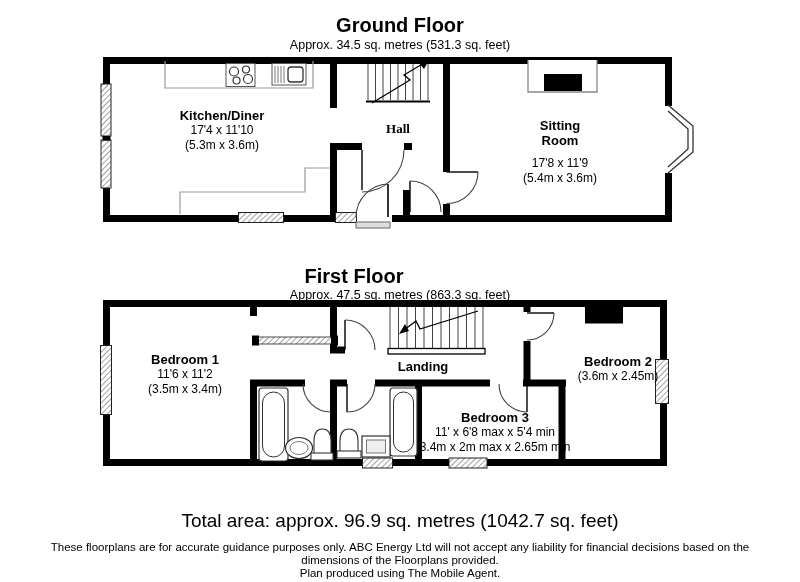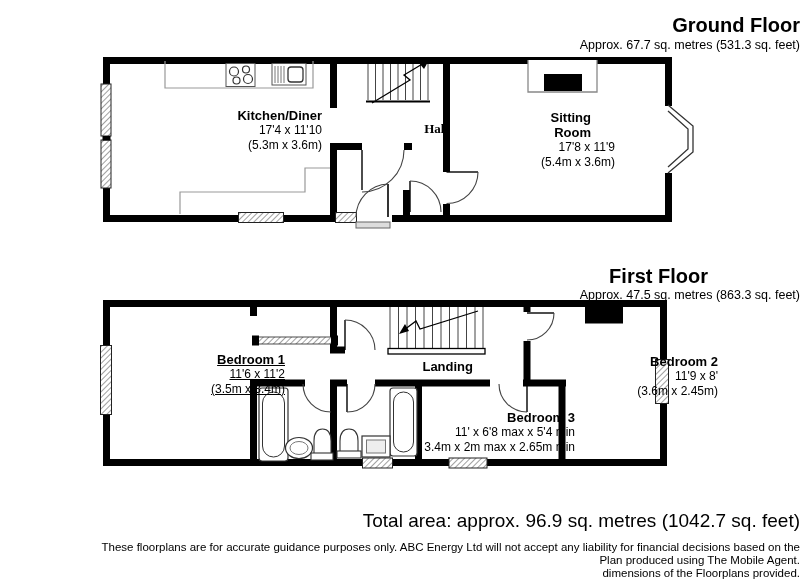--- a/index.html
+++ b/index.html
@@ -1,28 +1,28 @@
 <!DOCTYPE html>
 <html><head>
 <meta charset="utf-8">
 <style>
   html,body{margin:0;padding:0;}
   body{
     width:800px;height:582px;position:relative;background:#fff;
     font-family:"Liberation Sans",sans-serif;color:#000;overflow:hidden;
   }
   svg{position:absolute;left:0;top:0;}
-  .lbl{position:absolute;text-align:right;}
+  .lbl{position:absolute;text-align:center;}
   .floor-title{font-weight:bold;font-size:20px;line-height:22px;}
   .floor-area{font-size:12.5px;line-height:14px;}
   .room-name{font-weight:bold;font-size:13px;line-height:15px;}
   .room-dims{font-size:12px;line-height:14.5px;}
   .total-area{font-size:19px;line-height:18px;}
   .footer-line{font-size:11.5px;line-height:13px;}
-  .wrap-narrow{width:62px;margin:0 auto;}
+  .wrap-narrow{width:62px;margin:8px auto;}
 </style>
 </head>
 <body>
 
 <svg width="800" height="582" viewBox="0 0 800 582">
   <defs>
     <pattern id="hatch" width="4" height="4" patternUnits="userSpaceOnUse" patternTransform="rotate(45)">
       <rect width="4" height="4" fill="#ffffff"></rect>
       <line x1="0" y1="0" x2="0" y2="4" stroke="#888" stroke-width="1.6"></line>
     </pattern>
@@ -231,58 +231,57 @@
         <rect x="362" y="436" width="28" height="21" fill="#fff" stroke="#333" stroke-width="1.2"></rect>
         <rect x="366.5" y="440" width="19" height="13" fill="#eee" stroke="#777" stroke-width="1"></rect>
       </g>
     </g>
 
     <rect x="585" y="306.5" width="38" height="17" fill="#000"></rect>
   </g>
 </svg>
 
 <div class="lbl floor-title" style="left:0;top:14px;width:800px;">Ground Floor</div>
-<div class="lbl floor-area" style="left:0;top:38px;width:800px;">Approx. 67.7 sq. metres (531.3 sq. feet)</div>
+<div class="lbl floor-area" style="left:0;top:38px;width:800px;">Approx. 34.5 sq. metres (531.3 sq. feet)</div>
 
 <div class="lbl" style="left:122px;top:108px;width:200px;">
   <div class="room-name">Kitchen/Diner</div>
   <div class="room-dims">17'4 x 11'10</div>
   <div class="room-dims">(5.3m x 3.6m)</div>
 </div>
 
 <div class="lbl room-name" style="left:348px;top:121px;width:100px;font-family:Liberation Serif, serif;">Hall</div>
 
 <div class="lbl" style="left:505px;top:110px;width:110px;">
   <div class="room-name wrap-narrow">Sitting Room</div>
   <div class="room-dims">17'8 x 11'9</div>
   <div class="room-dims">(5.4m x 3.6m)</div>
 </div>
 
 <div class="lbl floor-title" style="left:0;top:265px;width:708px;">First Floor</div>
 <div class="lbl floor-area" style="left:0;top:288px;width:800px;">Approx. 47.5 sq. metres (863.3 sq. feet)</div>
 
-<div class="lbl" style="left:85px;top:352px;width:200px;text-decoration:underline;">
+<div class="lbl" style="left:85px;top:352px;width:200px;">
   <div class="room-name">Bedroom 1</div>
   <div class="room-dims">11'6 x 11'2</div>
   <div class="room-dims">(3.5m x 3.4m)</div>
 </div>
 
 <div class="lbl room-name" style="left:373px;top:359px;width:100px;">Landing</div>
 
 <div class="lbl" style="left:518px;top:354px;width:200px;">
   <div class="room-name">Bedroom 2</div>
-  <div class="room-dims">11'9 x 8'</div>
   <div class="room-dims">(3.6m x 2.45m)</div>
 </div>
 
 <div class="lbl" style="left:415px;top:410px;width:160px;">
   <div class="room-name">Bedroom 3</div>
   <div class="room-dims">11' x 6'8 max x 5'4 min</div>
   <div class="room-dims">3.4m x 2m max x 2.65m min</div>
 </div>
 
 <div class="lbl total-area" style="left:0;top:512px;width:800px;">Total area: approx. 96.9 sq. metres (1042.7 sq. feet)</div>
 
 <div class="lbl" style="left:0;top:541px;width:800px;">
   <div class="footer-line">These floorplans are for accurate guidance purposes only. ABC Energy Ltd will not accept any liability for financial decisions based on the</div>
+  <div class="footer-line">dimensions of the Floorplans provided.</div>
   <div class="footer-line">Plan produced using The Mobile Agent.</div>
-  <div class="footer-line">dimensions of the Floorplans provided.</div>
 </div>
 
 </body></html>

